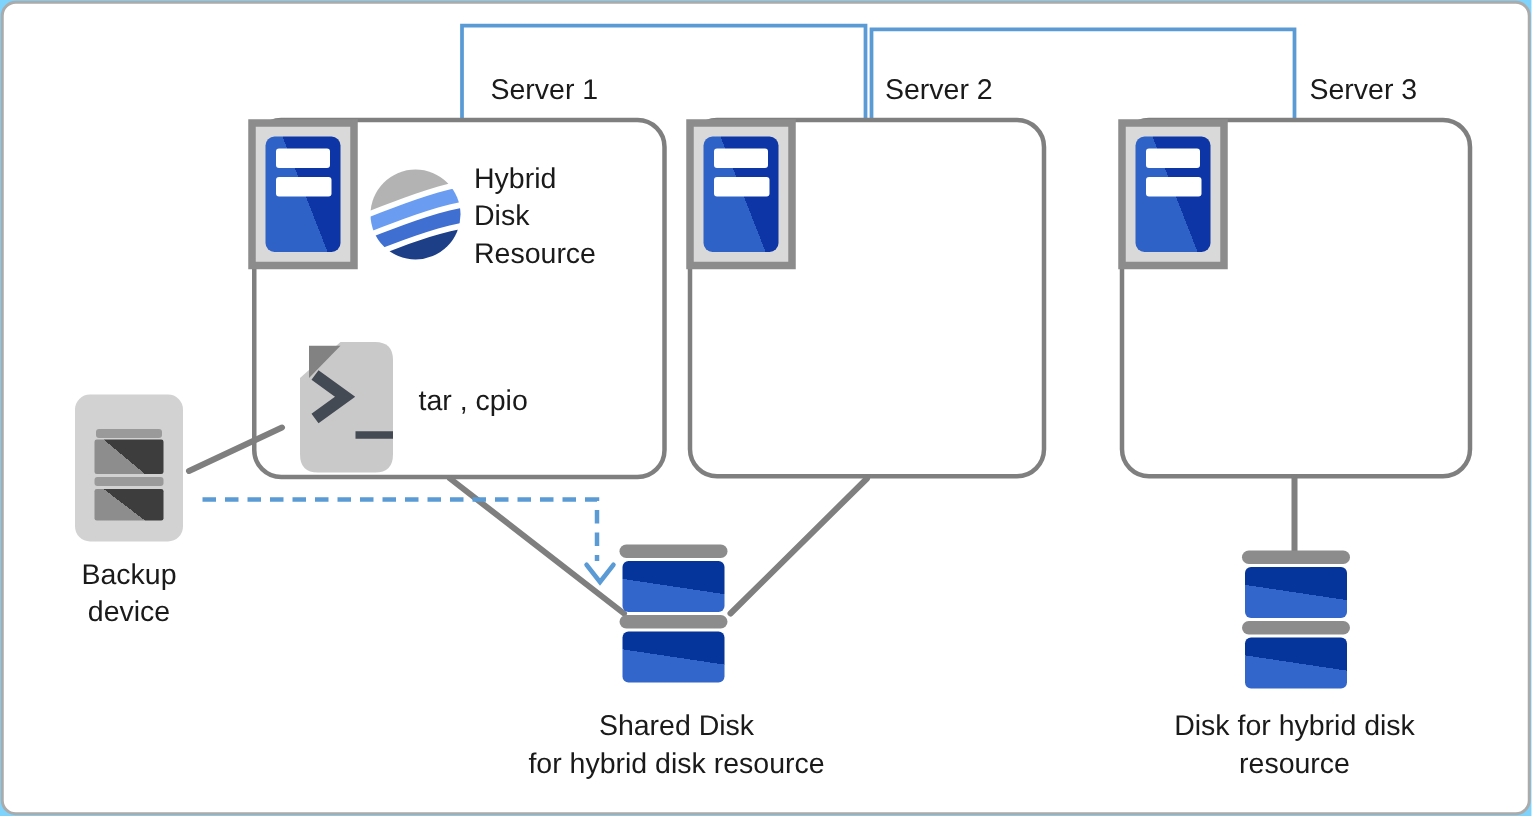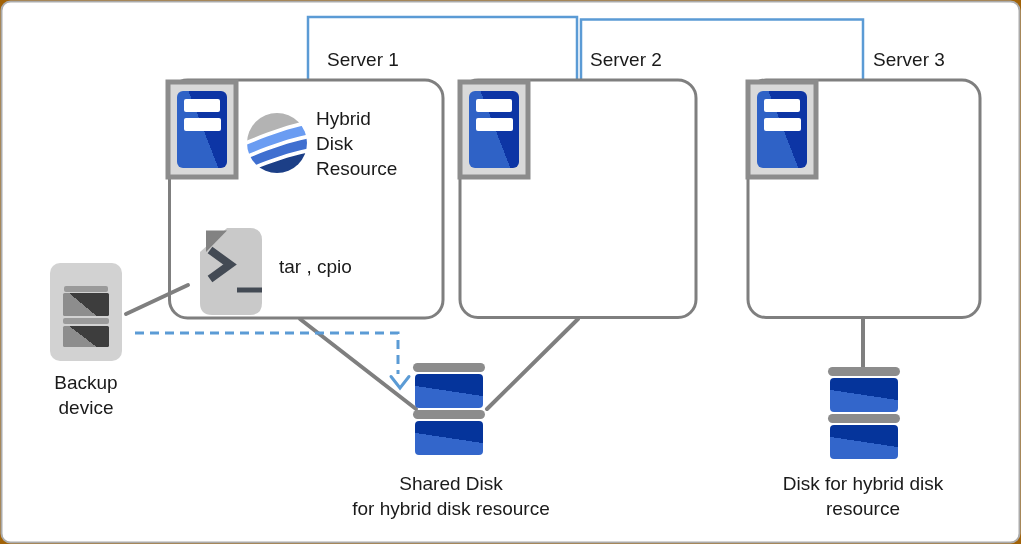--- a/index.html
+++ b/index.html
@@ -1,16 +1,16 @@
 <!DOCTYPE html>
 <html><head>
 <meta charset="utf-8">
 <style>
   html,body{margin:0;padding:0;background:#ffffff;}
-  .stage{width:1021px;height:544px;position:relative;background:#a16207;overflow:hidden;}
+  .stage{width:1021px;height:544px;position:relative;background:#7dd3fc;overflow:hidden;}
   svg{display:block;}
   text{font-family:"Liberation Sans","DejaVu Sans",sans-serif;font-size:19px;fill:#1a1a1a;}
   .tmid{text-anchor:middle;}
 </style>
 </head>
 <body>
 
 <div class="stage">
 <svg width="1021" height="544" viewBox="0 0 1021 544">
   <defs>

